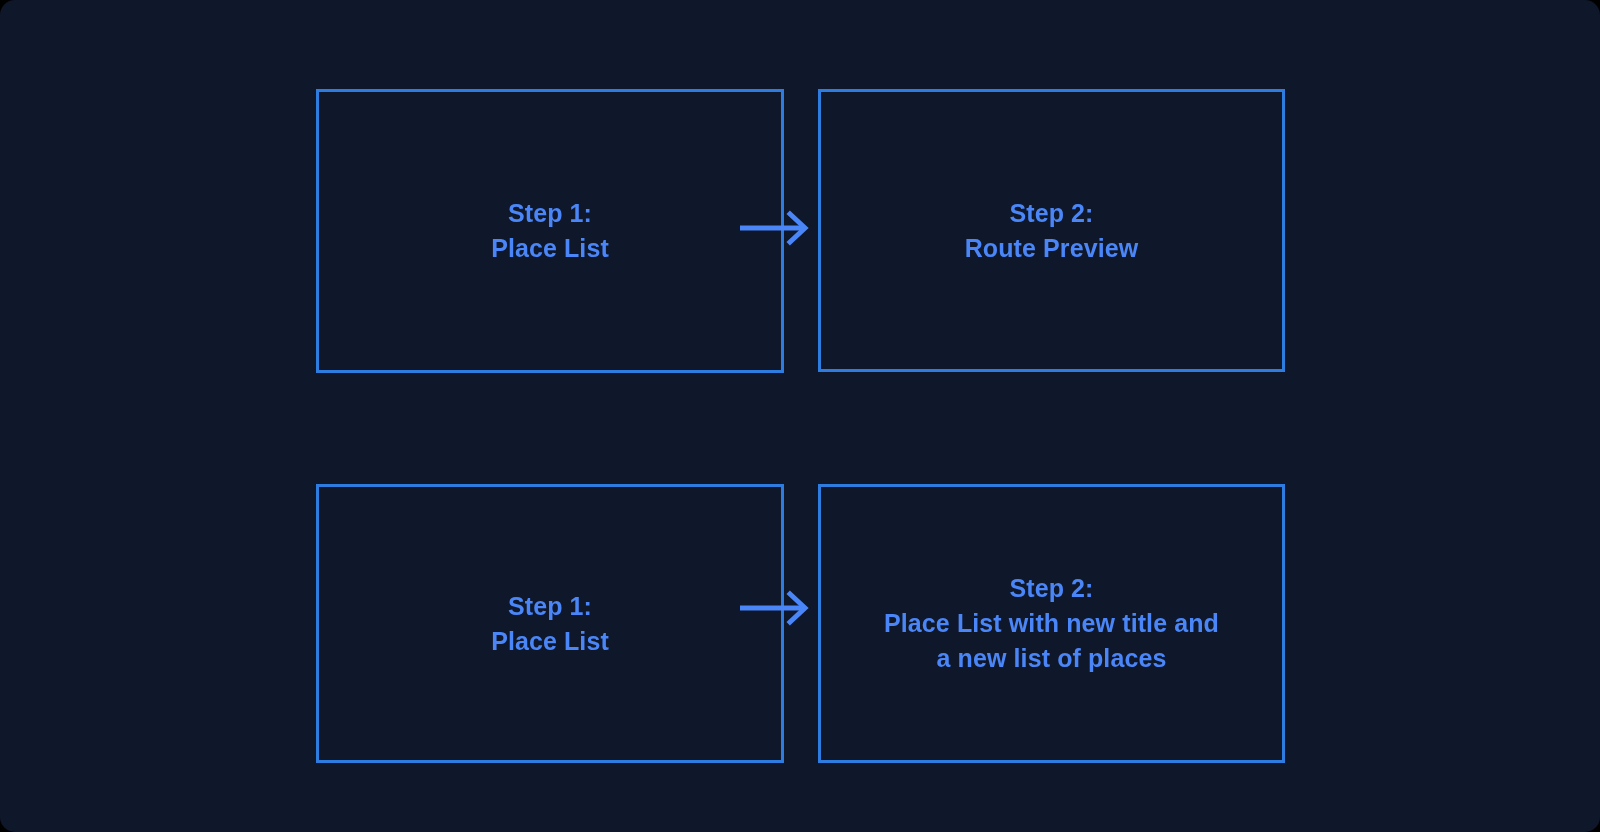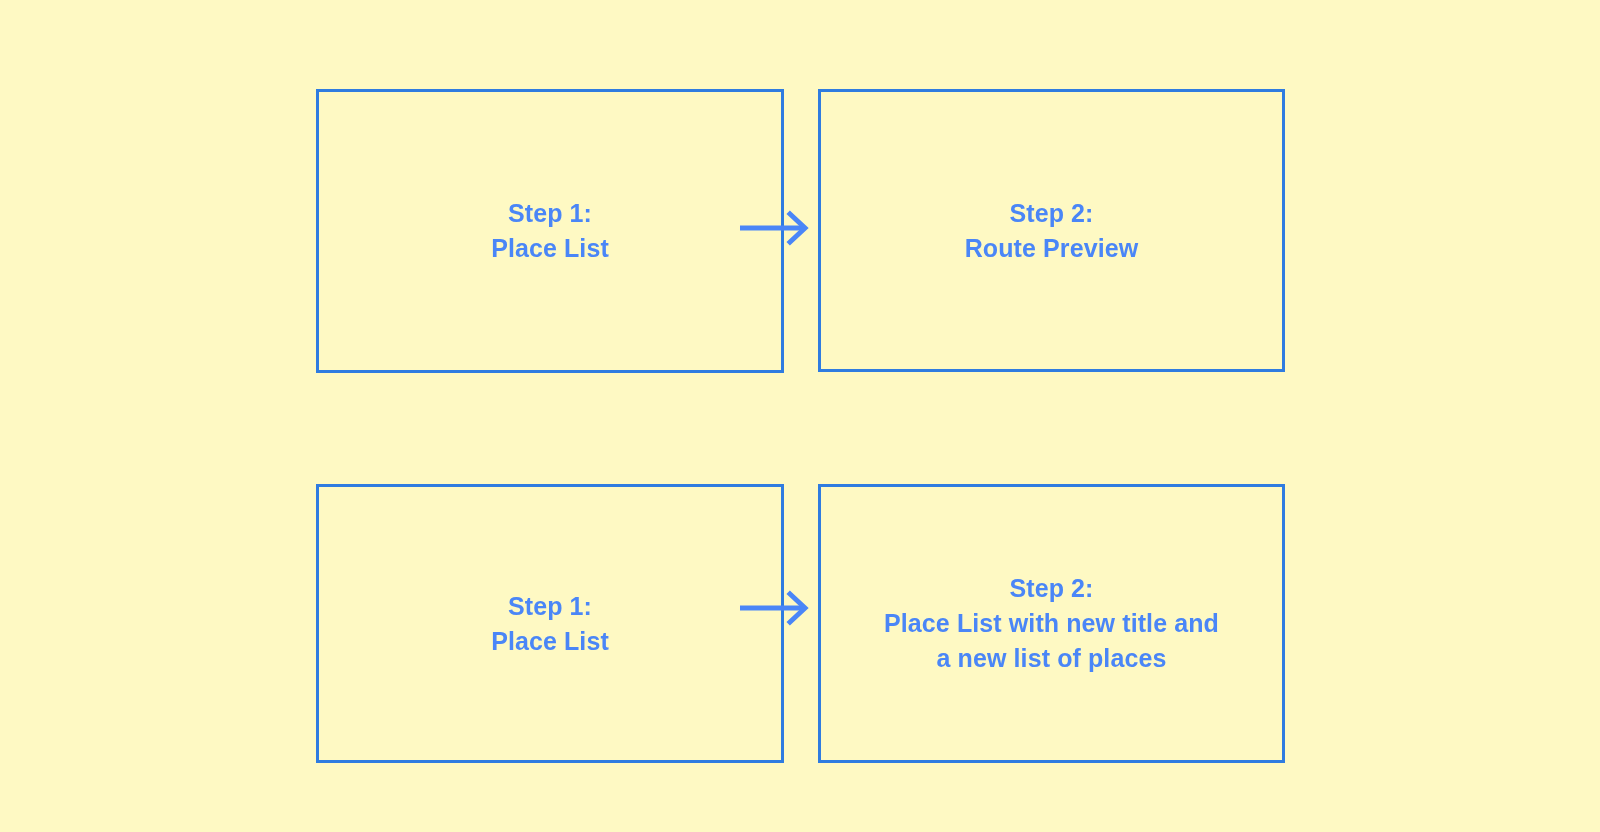--- a/index.html
+++ b/index.html
@@ -11,21 +11,22 @@
   body {
     width: 1600px;
     height: 832px;
     overflow: hidden;
     font-family: "Liberation Sans", sans-serif;
   }
   #canvas {
     position: relative;
     width: 1600px;
     height: 832px;
-    background: #fef9c3;
+    background: #0f172a;
+    border-radius: 15px;
   }
   .flow-box {
     position: absolute;
     box-sizing: border-box;
     border: 3px solid #2f7ce0;
     background: transparent;
     display: flex;
     align-items: center;
     justify-content: center;
   }

